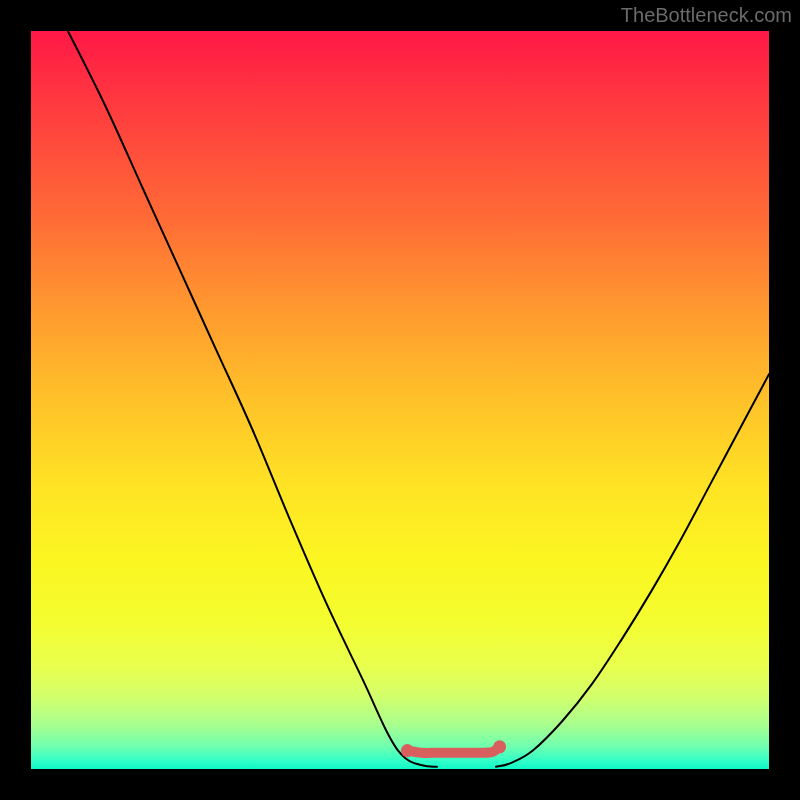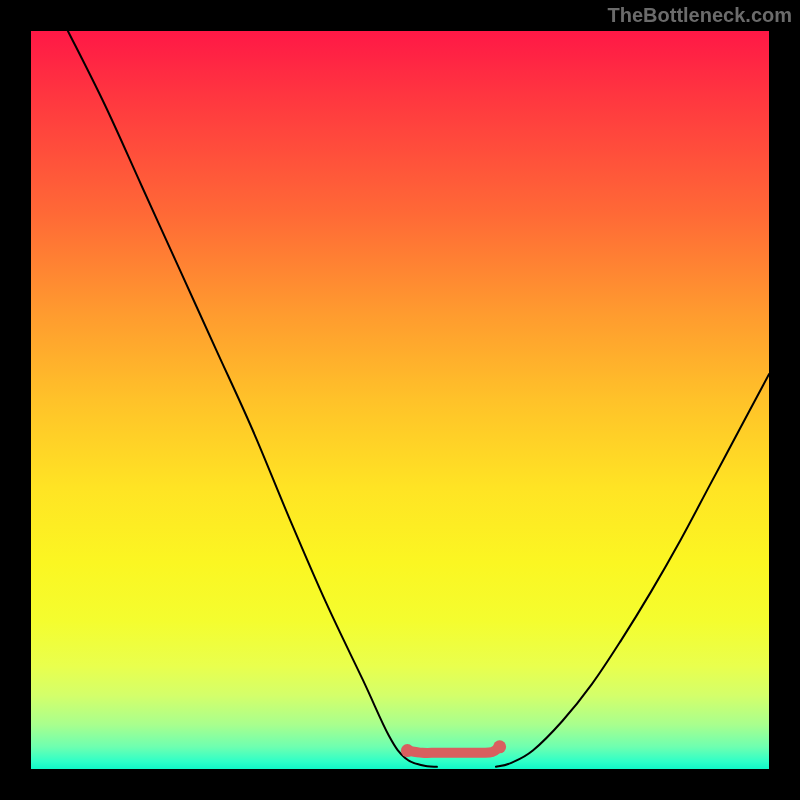--- a/index.html
+++ b/index.html
@@ -48,21 +48,21 @@
     width: 738px;
     height: 738px;
     display: block;
   }
   .watermark {
     position: absolute;
     top: 4px;
     right: 8px;
     color: #6b6b6b;
     font-size: 20px;
-    font-weight: 700;
+    font-weight: 400;
     letter-spacing: 0px;
     user-select: none;
     pointer-events: none;
   }
 </style>
 </head>
 <body>
 
 <div class="frame">
 

